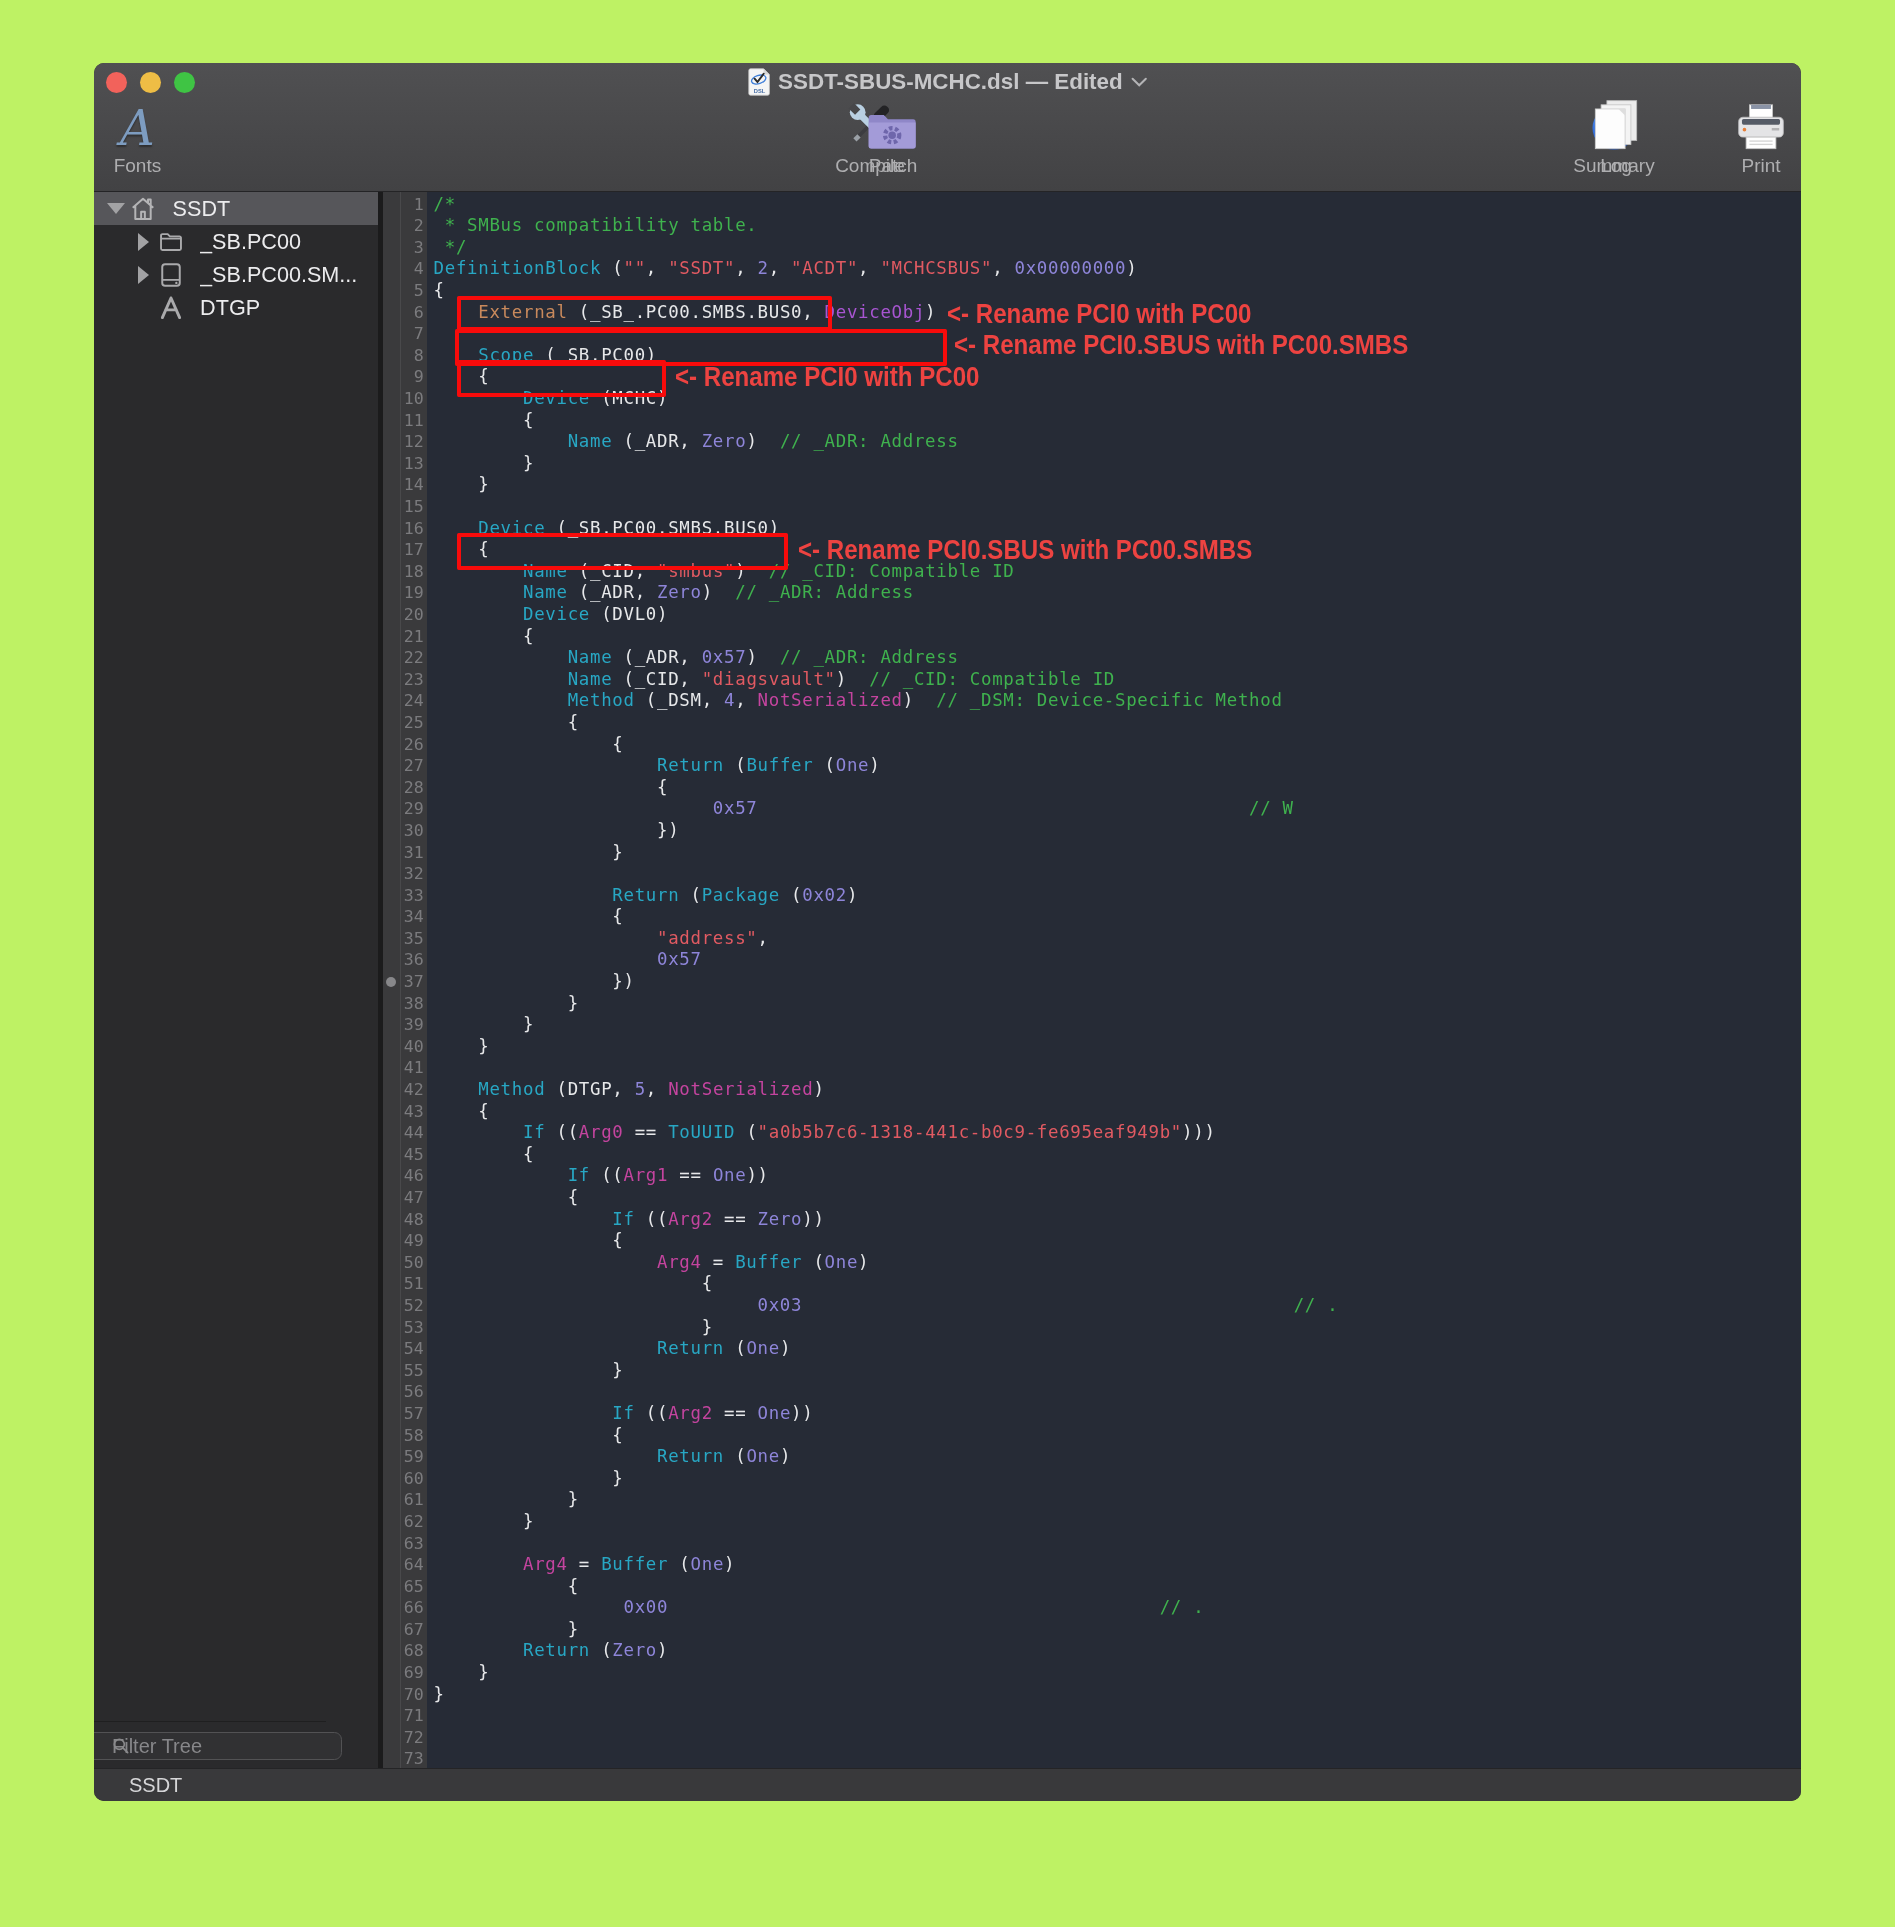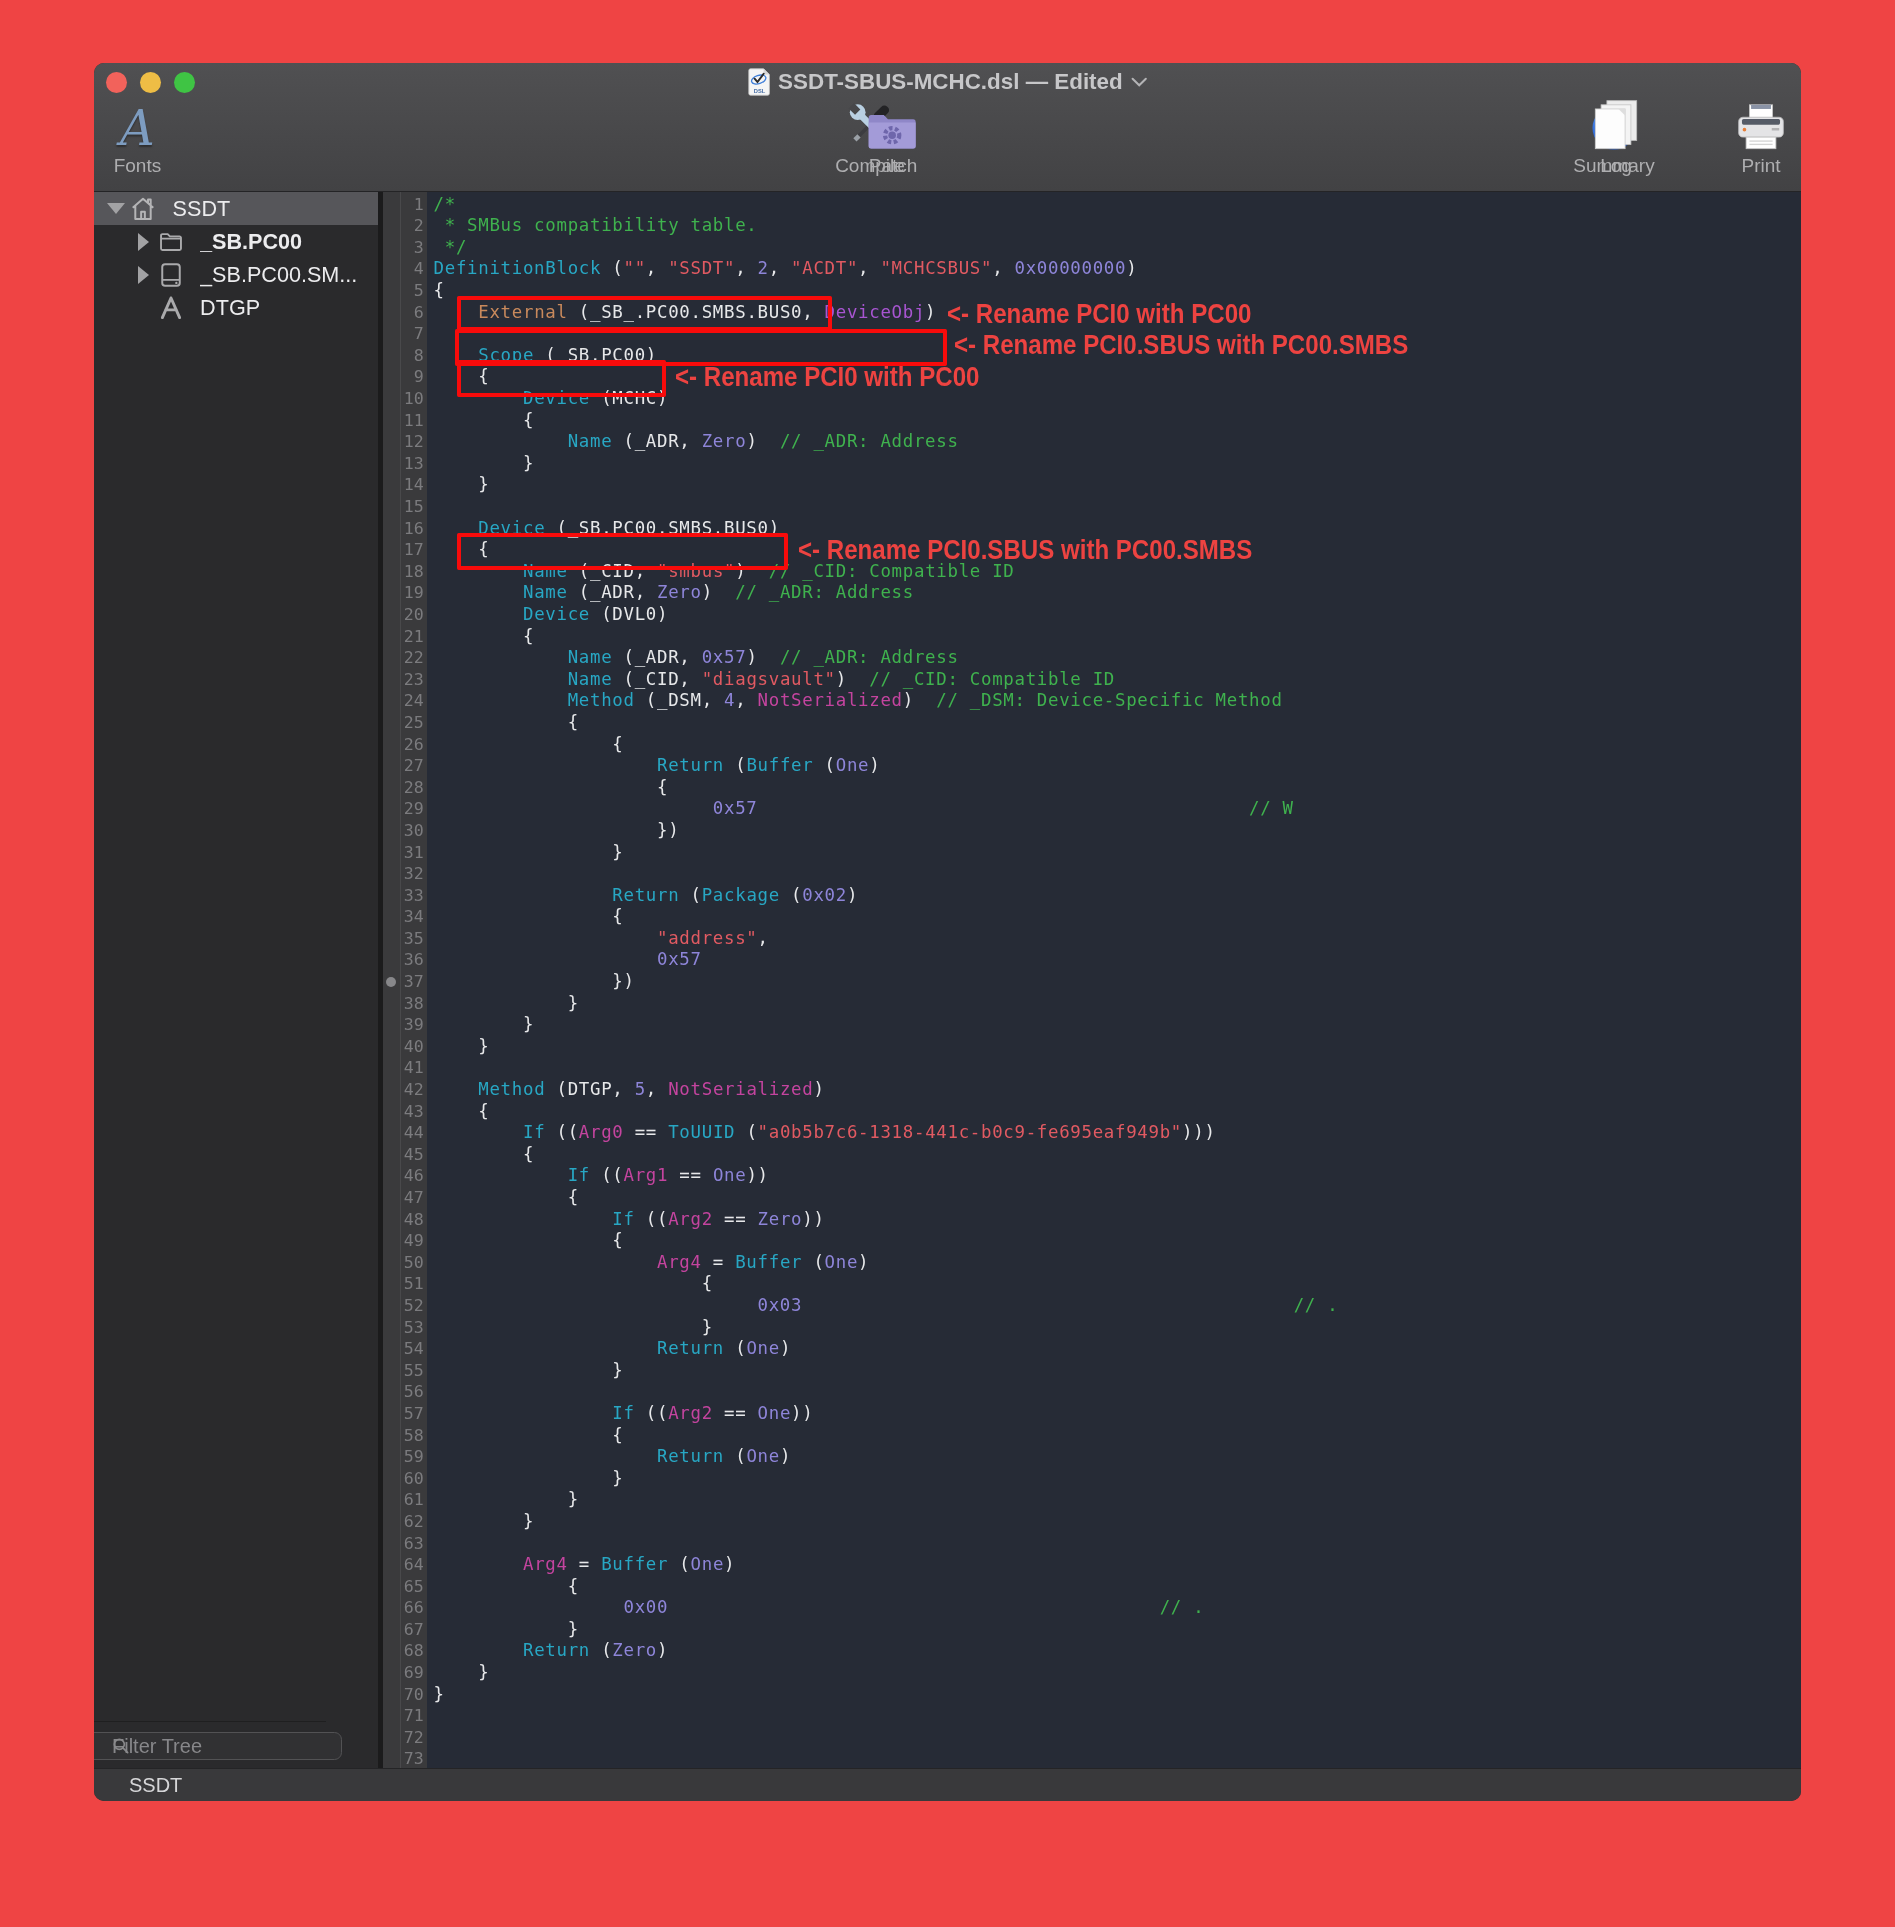--- a/index.html
+++ b/index.html
@@ -1,16 +1,16 @@
 <!DOCTYPE html>
 <html style="--accent-red: #f80b0b; --annotation-red: #ed4341; --plain: #e7e8ea; --comment: #3fb24e; --keyword: #28a7c4; --external: #c8895c; --string: #e15a62; --number: #8e85d9; --arg: #c4449f; --objtype: #a855d2;font-size:13.3px"><head>
 <meta charset="utf-8">
 <style>
   html,body{margin:0;padding:0;background:#000;}
-  #canvas{position:relative;width:1896px;height:1927px;background:#ef4444;overflow:hidden;
+  #canvas{position:relative;width:1896px;height:1927px;background:#bef264;overflow:hidden;
           font-family:"Liberation Sans", sans-serif;}
   
   #window{position:absolute;left:94px;top:63px;width:1707px;height:1738px;
           border-radius:10px;overflow:hidden;background:#2a2a2c;}
   
   #toolbar{position:absolute;left:0;top:0;width:100%;height:128px;
            background:linear-gradient(#505052,#424244);border-bottom:0.8px solid #242426;}
   #traffic{position:absolute;left:11.6px;top:9.1px;display:flex;gap:13.3px;}
   .light{width:21px;height:21px;border-radius:50%;}
   .light.red{background:#f2625b;}  .light.yellow{background:#eebd45;} .light.green{background:#3fc444;}
@@ -189,21 +189,21 @@
         <div id="tree">
             <div class="tree-row selected" style="padding-left: 12.5px;">
               <span class="disc open"></span>
               <span class="tree-icon">
                 <svg width="30" height="28" viewBox="0 0 24 24">
                   <path d="M3.2 11 L12 3.2 L20.8 11 M5.4 9.2 V20.5 H18.6 V9.2 M10.4 20.5 V14.3 H13.6 V20.5 M16.3 6.8 V3.8 H18.6 V8.8" fill="none" stroke="#b4b4b6" stroke-width="1.7" stroke-linejoin="round"></path>
                 </svg>
               </span>
               <span class="tree-label">SSDT</span>
             </div>
-            <div class="tree-row" style="padding-left: 40px; font-weight: bold;">
+            <div class="tree-row" style="padding-left: 40px;">
               <span class="disc closed"></span>
               <span class="tree-icon">
                 <svg width="30" height="26.6" viewBox="0 0 24 24">
                   <path d="M3 18.5 V6.8 a1.3 1.3 0 0 1 1.3-1.3 H9 l2 2.1 h8.7 A1.3 1.3 0 0 1 21 8.9 V18.5 a1.3 1.3 0 0 1 -1.3 1.3 H4.3 A1.3 1.3 0 0 1 3 18.5 z M3 9.6 H21" fill="none" stroke="#aaaaac" stroke-width="1.7"></path>
                 </svg>
               </span>
               <span class="tree-label">_SB.PC00</span>
             </div>
             <div class="tree-row" style="padding-left: 40px;">
               <span class="disc closed"></span>

